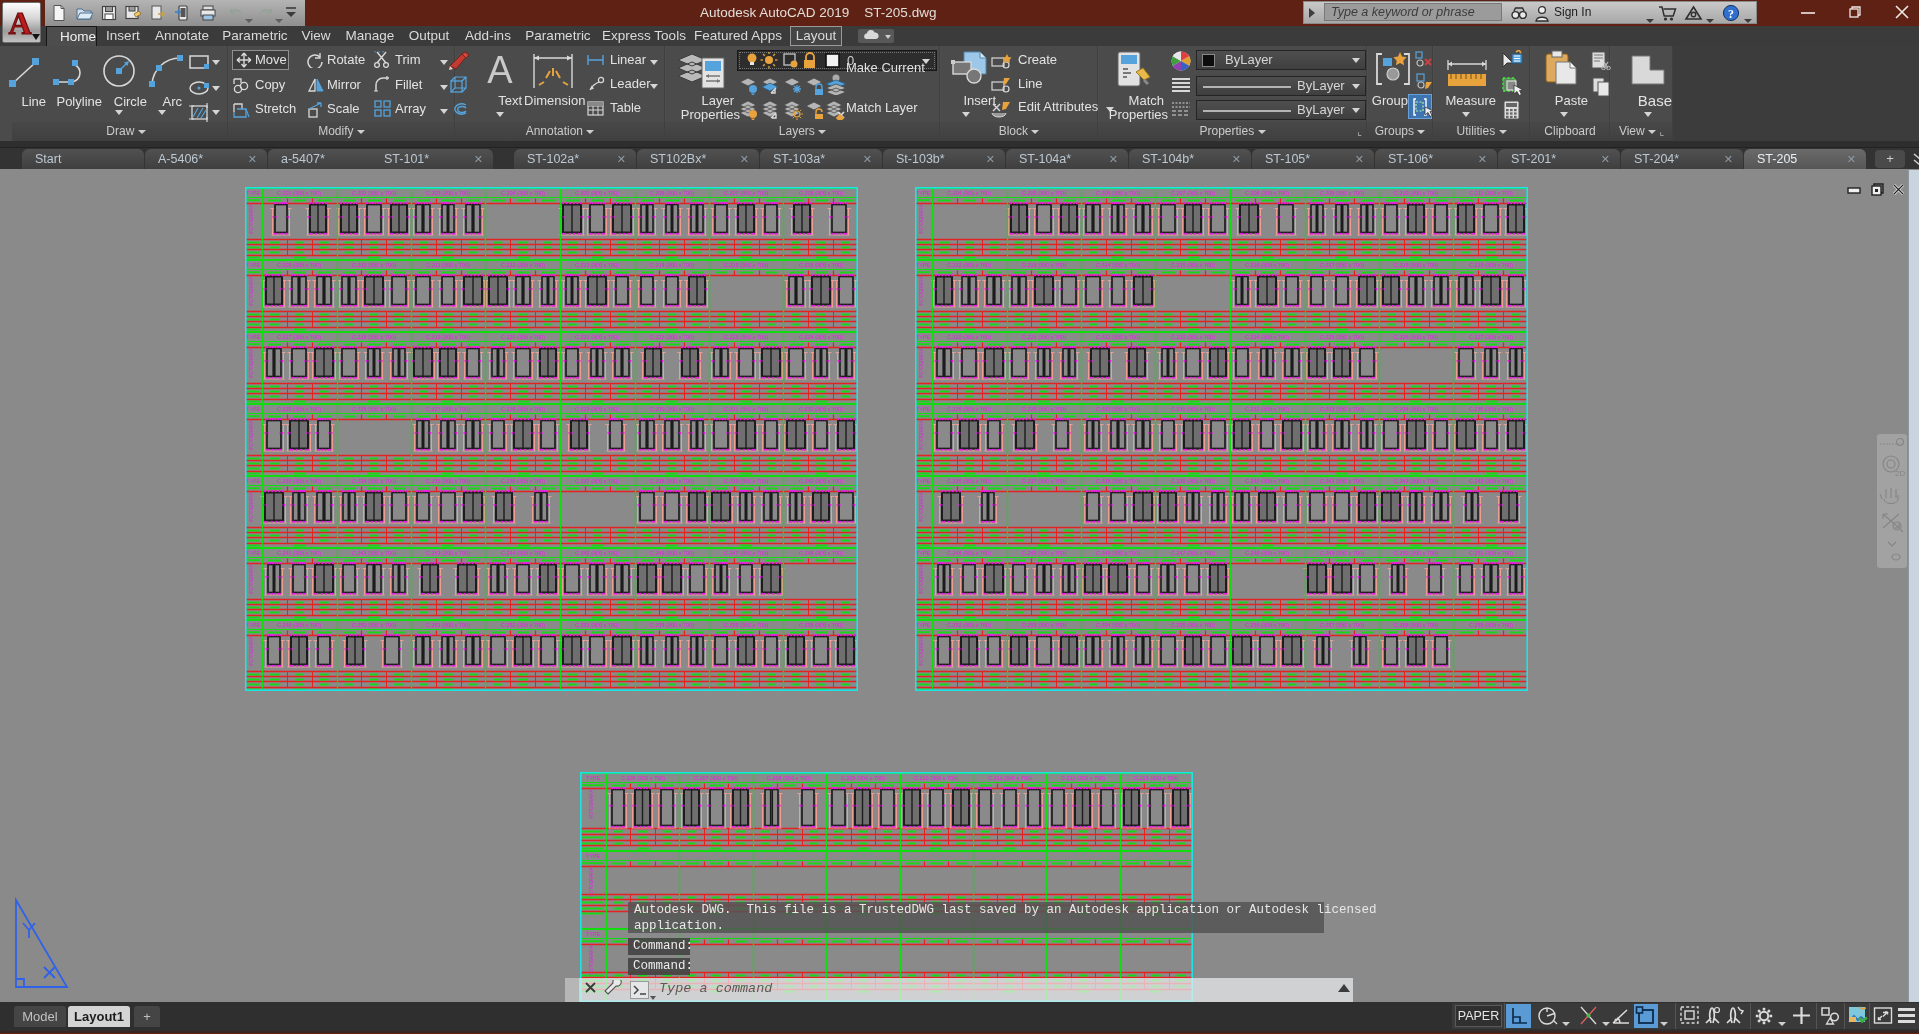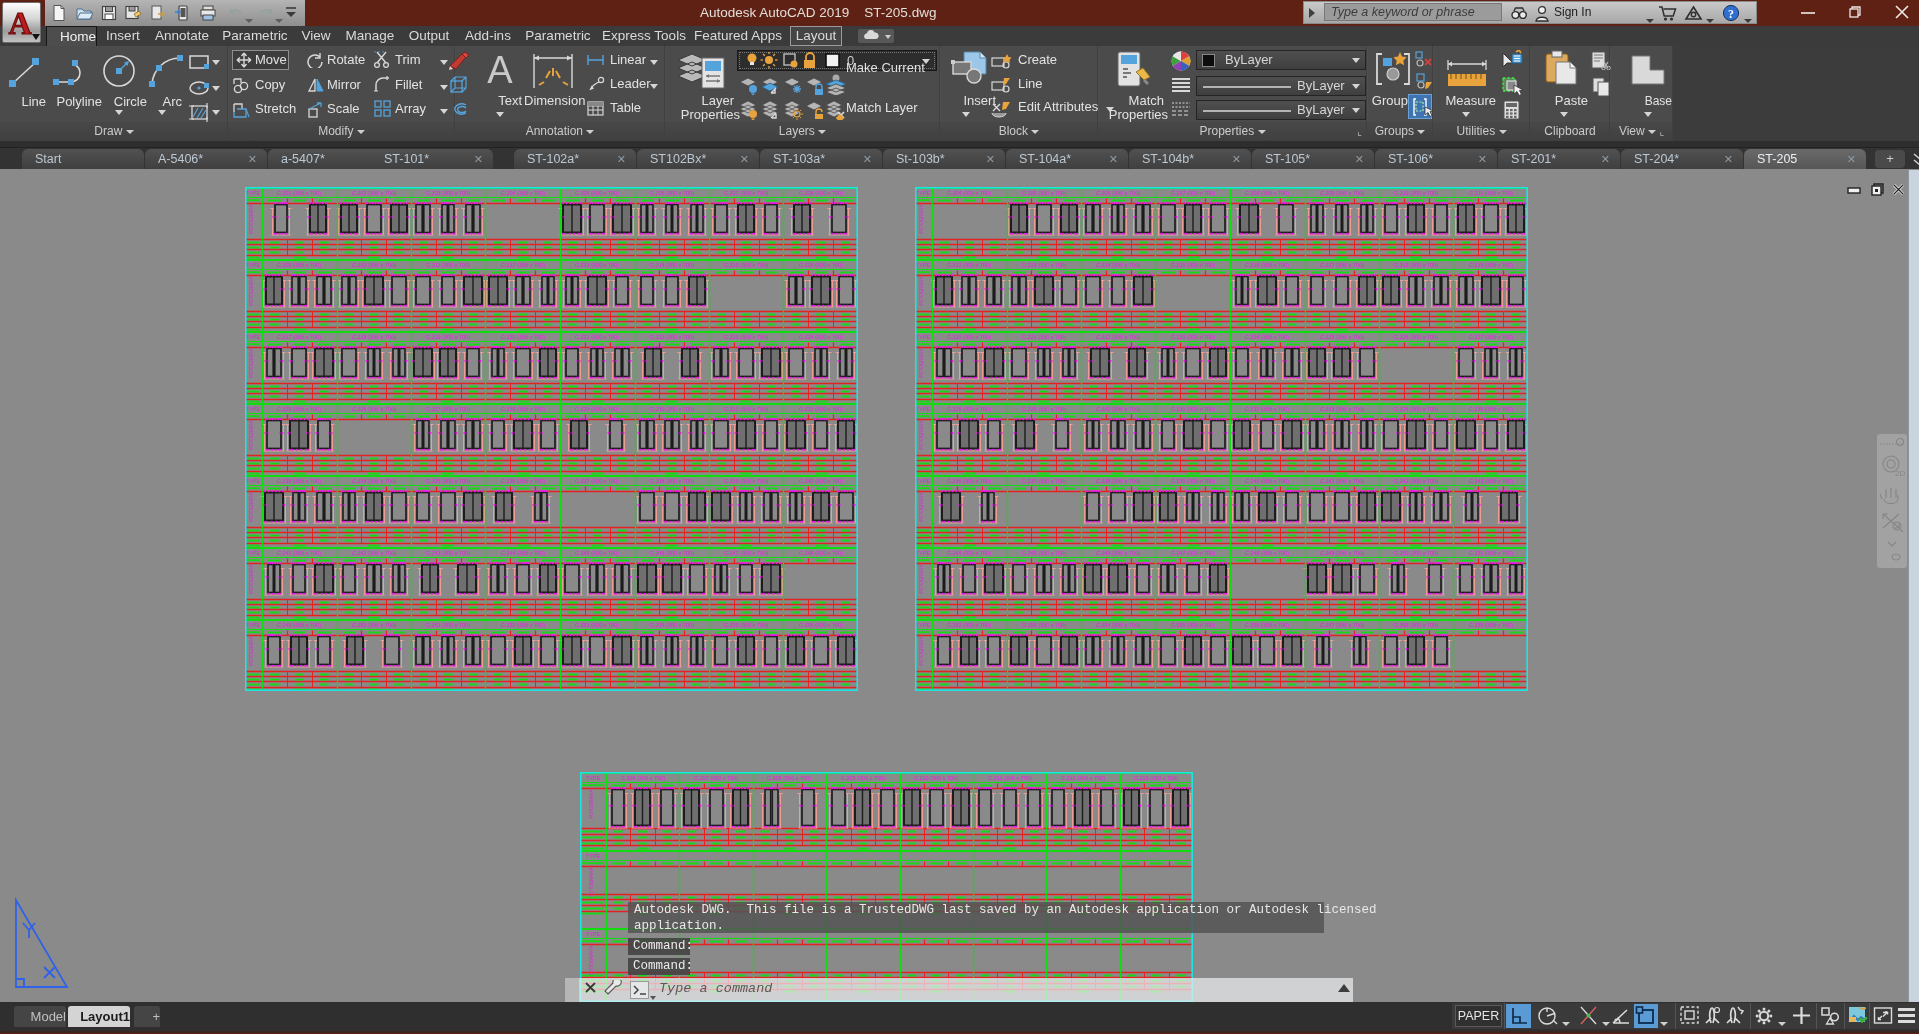--- a/index.html
+++ b/index.html
@@ -42,21 +42,21 @@
 #tooltip{left:628px;top:902px;width:696px;height:31px;background:rgba(84,84,84,0.85);
   color:#e8e8e8;font-family:"Liberation Mono",monospace;font-size:12.5px;line-height:15.5px;padding:1px 6px;white-space:pre;}
 .cmdbox{position:absolute;left:628px;width:62px;height:17px;background:rgba(68,68,68,0.92);
   color:#ececec;font-family:"Liberation Mono",monospace;font-size:12.5px;line-height:17px;padding-left:5px;}
 #cmdbar{left:565px;top:978px;width:788px;height:24px;background:rgba(235,237,238,0.72);}
 #cmdgrip{left:565px;top:978px;width:14px;height:24px;background:rgba(160,160,160,0.55);}
 #cmdtext{left:659px;top:981px;color:#5a5a5a;font-family:"Liberation Mono",monospace;font-style:italic;font-size:13.5px;}
 
 #statusbar{left:0;top:1002px;width:1919px;height:29px;background:#2f2f2f;}
 #bottomedge{left:0;top:1031px;width:1919px;height:3px;background:#3b2320;border-bottom:1px solid #5e2114;}
-.stab{position:absolute;top:1006px;height:21px;font-size:13px;line-height:21px;text-align:right;}
+.stab{position:absolute;top:1006px;height:21px;font-size:13px;line-height:21px;text-align:center;}
 </style>
 
 </head><body>
 <div id="titlebar" class="abs"></div>
 <div id="appbtn" class="abs"></div>
 <svg class="abs" style="left:4px;top:3px;z-index:61" width="38" height="40" viewBox="0 0 38 40">
 <text x="16" y="31" font-family="Liberation Serif,serif" font-size="32" font-weight="bold" fill="#b91d1d" stroke="#6d0d0d" stroke-width="1.2" text-anchor="middle">A</text>
 <path d="M28 31 l8 0 l-4 6 z" fill="#111"></path>
   </svg>
 <div id="qat" class="abs"></div>
@@ -157,21 +157,21 @@
 <div class="mtab" style="left:522px;width:72px">Parametric</div>
 <div class="mtab" style="left:602px;width:84px">Express Tools</div>
 <div class="mtab" style="left:694px;width:88px">Featured Apps</div>
 <div class="mtab" style="left:790px;width:52px;border:1px solid #9a9a9a;background:#454545;line-height:18px;">Layout</div>
 <svg class="abs" style="left:858px;top:29px" width="36" height="15" viewBox="0 0 36 15">
     <rect x="0" y="0" width="36" height="14" rx="2" fill="#585858"></rect>
 <path d="M8 10 a3 3 0 0 1 1-5.8 a4 4 0 0 1 7.6-0.6 a2.8 2.8 0 0 1 1.4 6.4 z" fill="#d9d9d9"></path>
 <path d="M27 6 l6 0 l-3 4 z" fill="#cfcfcf"></path>
   </svg>
 <div id="ribbon" class="abs"></div>
-<div class="rpanel abs" style="left:0px;top:46px;width:228px">
+<div class="rpanel abs" style="left:12px;top:46px;width:228px">
     <div class="rcap">Draw  <span class="caret"></span></div>
   </div>
 <div class="rsep abs" style="left:227px;top:46px"></div>
 <div class="rpanel abs" style="left:228px;top:46px;width:227px">
     <div class="rcap">Modify  <span class="caret"></span></div>
   </div>
 <div class="rsep abs" style="left:454px;top:46px"></div>
 <div class="rpanel abs" style="left:455px;top:46px;width:210px">
     <div class="rcap">Annotation  <span class="caret"></span></div>
   </div>
@@ -582,21 +582,21 @@
     <circle cx="13.5" cy="18" r="1.8" fill="none" stroke="#bbb"></circle>
     <circle cx="18.5" cy="18" r="1.8" fill="none" stroke="#bbb"></circle>
   </svg>
 <svg class="abs" style="left:1590px;top:76px" width="26" height="22" viewBox="0 0 26 22">
     <rect x="3" y="2" width="11" height="14" fill="#ddd" stroke="#555"></rect>
     <rect x="8" y="6" width="11" height="14" fill="#e8e8e8" stroke="#555"></rect>
   </svg>
 <svg class="abs" style="left:1628px;top:52px" width="40" height="36" viewBox="0 0 40 36">
     <path d="M4 4 h18 v14 h14 v14 h-32 z" fill="#d9d9d9" stroke="#777" stroke-width="1"></path>
   </svg>
-<div class="rlabel" style="left:1624px;top:94px;width:48px;font-size:12px">Base</div>
+<div class="rlabel" style="left:1624px;top:94px;width:48px;font-size:15px">Base</div>
 <div class="caretbig" style="left:1644px;top:112px"></div>
 <div class="abs" style="left:0;top:141px;width:1919px;height:6px;background:#2e2e2e"></div>
 <div id="filetabs" class="abs"></div>
 <div class="ftab" style="left:22px;width:122px">Start</div>
 <div class="ftab" style="left:145px;width:122px">A-5406*<span class="fx">✕</span></div>
 <div class="ftab" style="left:268px;width:122px">a-5407*<span class="fx">✕</span></div>
 <div class="ftab" style="left:371px;width:122px">ST-101*<span class="fx">✕</span></div>
 <div class="ftab" style="left:514px;width:122px">ST-102a*<span class="fx">✕</span></div>
 <div class="ftab" style="left:637px;width:122px">ST102Bx*<span class="fx">✕</span></div>
 <div class="ftab" style="left:760px;width:122px">ST-103a*<span class="fx">✕</span></div>

